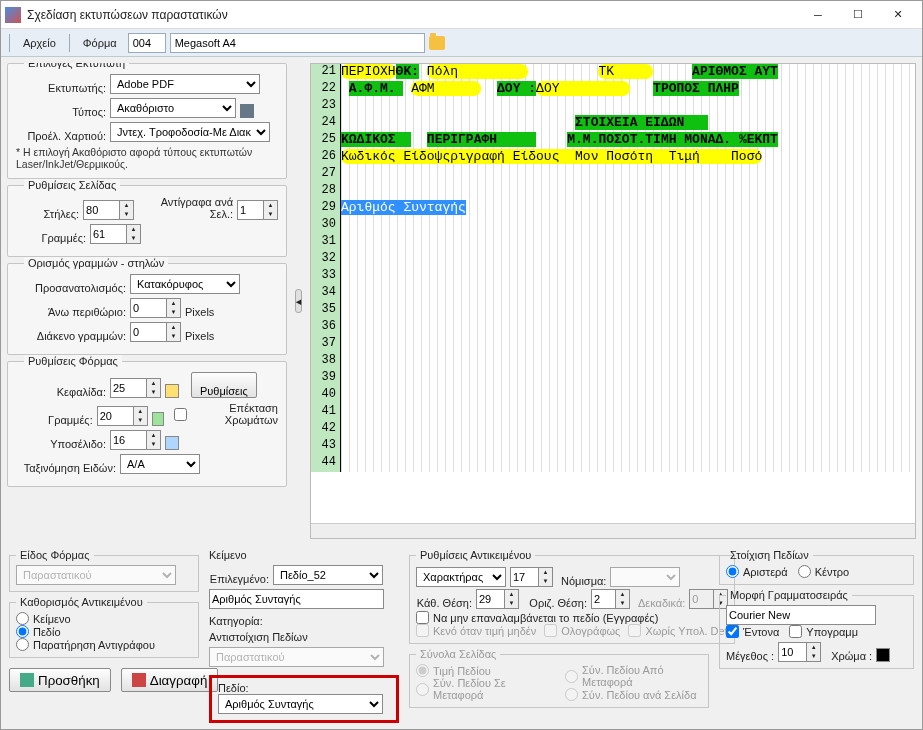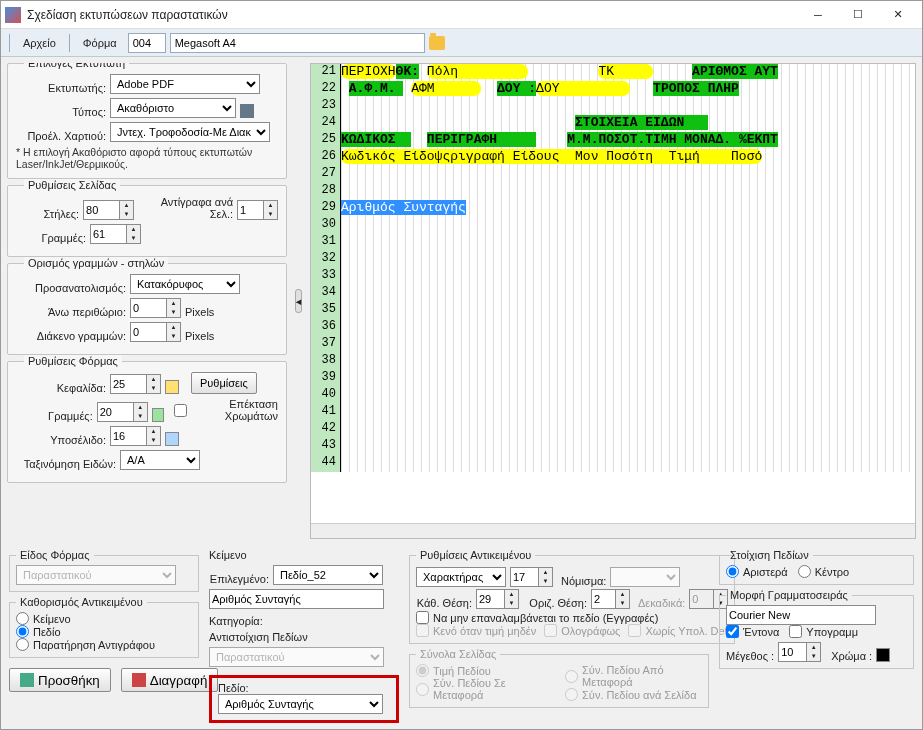--- a/index.html
+++ b/index.html
@@ -20,21 +20,21 @@
   .folder-icon::before{content:"";position:absolute;top:-3px;left:1px;width:6px;height:3px;background:#f6c040;border-radius:1px;}
   .body-area{flex:1;display:flex;flex-direction:column;padding:6px 6px 4px 6px;gap:6px;overflow:hidden;}
   .top-row{display:flex;gap:6px;flex:1;min-height:0;}
   .left-panel{width:280px;display:flex;flex-direction:column;gap:6px;overflow:auto;}
   .group{border:1px solid #c5c5c5;background:#f6f6f6;border-radius:2px;padding:6px 8px 8px 8px;position:relative;}
   .group>.legend{position:absolute;top:-7px;left:16px;background:#f6f6f6;padding:0 4px;font-size:11px;}
   .frow{display:flex;align-items:flex-end;margin:4px 0;gap:4px;}
   .frow label{width:90px;text-align:right;}
   .frow.short label{width:70px;}
   .sel{height:20px;border:1px solid #8a8a8a;background:#fff;font-size:11px;padding:0 2px;}
-  .btn{height:22px;border:1px solid #8a8a8a;background:linear-gradient(#fefefe,#e2e2e2);font-size:11px;padding:4px 8px;border-radius:2px;cursor:pointer;}
+  .btn{height:22px;border:1px solid #8a8a8a;background:linear-gradient(#fefefe,#e2e2e2);font-size:11px;padding:12px 8px;border-radius:2px;cursor:pointer;}
   .note{font-size:10.5px;color:#333;margin-top:4px;}
   .swatch{width:14px;height:14px;border:1px solid #888;display:inline-block;}
   .swatch.y{background:#ffe070;}
   .swatch.g{background:#9de29d;}
   .swatch.b{background:#b0d6ff;}
   .spin-wrap{display:inline-flex;align-items:center;}
   .spin-wrap input{width:36px;height:20px;border:1px solid #8a8a8a;border-right:none;font-size:11px;padding:0 2px;}
   .spin-btns{display:flex;flex-direction:column;border:1px solid #8a8a8a;}
   .spin-btns span{font-size:6px;line-height:8px;height:9px;width:13px;text-align:center;background:#eee;}
   .editor{flex:1;border:1px solid #bbb;background:#fff;display:flex;flex-direction:column;position:relative;min-width:0;}

